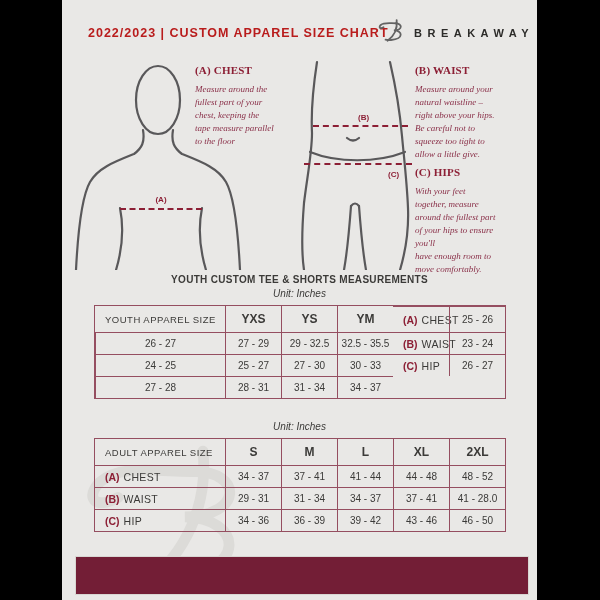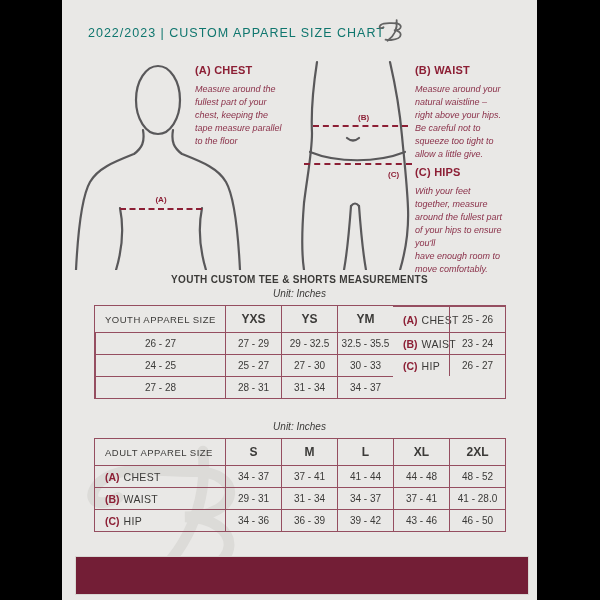--- a/index.html
+++ b/index.html
@@ -1,34 +1,34 @@
 <!DOCTYPE html>
 <html><head>
 <meta charset="utf-8">
 <style>
   html,body{margin:0;padding:0;background:#000;}
   .stage{position:relative;width:600px;height:600px;background:#000;overflow:hidden;
          font-family:"Liberation Sans",sans-serif;}
   .doc{position:absolute;left:62px;top:0;width:475px;height:600px;background:#e9e8e6;}
 
   
-  .hdr-title{position:absolute;left:26px;top:26px;font-size:12.5px;font-weight:normal;
-             letter-spacing:1px;color:#0f766e;white-space:nowrap;}
+  .hdr-title{position:absolute;left:26px;top:26px;font-size:12.5px;font-weight:bold;
+             letter-spacing:1px;color:#b91c1c;white-space:nowrap;}
   .logo{position:absolute;left:316px;top:16px;width:27px;height:29px;}
   .brand-name{position:absolute;left:352px;top:27px;font-size:11px;font-weight:bold;
               letter-spacing:5.5px;color:#2c2b29;white-space:nowrap;}
 
   
   .fig{position:absolute;}
   .fig svg{display:block;}
   .dash{position:absolute;border-top:2px dashed #8c1f35;height:0;}
   .dash-label{position:absolute;font-size:8px;font-weight:bold;color:#8c1f35;}
 
   
-  .mblock{position:absolute;width:114px;}
+  .mblock{position:absolute;width:114px;font-family:Liberation Serif, serif;}
   .mblock h3{margin:0;font-size:11px;font-weight:bold;color:#8c1f35;letter-spacing:.2px;}
   .mblock p{margin:7px 0 0 0;font-size:9px;font-style:italic;line-height:13px;
             color:#8a3049;white-space:pre-line;}
 
   
   .sec-title{position:absolute;left:0;width:475px;text-align:center;font-size:10px;
              font-weight:bold;color:#3b3a38;letter-spacing:.3px;}
   .sec-unit{position:absolute;left:0;width:475px;text-align:center;font-size:10px;
             font-style:italic;color:#3b3a38;}
 
@@ -59,20 +59,21 @@
   <div class="doc">
 
     <div class="hdr-title">2022/2023  |  CUSTOM APPAREL SIZE CHART</div>
     <div class="logo">
       <svg viewBox="0 0 34 30" width="27" height="29" fill="none" stroke="#636363" stroke-width="2.3" stroke-linecap="round">
         <path d="M7 11 C2.5 13.5, 0.5 11, 3.5 8 C7.5 4.5, 14 6, 24 6"></path>
         <path d="M23.5 2 C24.5 12, 20.5 22, 12 28"></path>
         <path d="M22 6 C31 6, 31.5 14.5, 20 14.8 C31 15, 33 25.5, 16.5 27 C14 27.2, 11.5 27.3, 9.5 26.6"></path>
       </svg>
     </div>
+    <div class="brand-name">BREAKAWAY</div>
 
     <div class="fig" style="left:8px;top:60px;">
       <svg viewBox="0 0 176 210" width="176" height="210" fill="none" stroke="#59585a" stroke-width="2.2" stroke-linecap="round">
         <ellipse cx="88" cy="40" rx="22" ry="34"></ellipse>
         <path d="M73 70 C75 82, 72 88, 64 94 C44 102, 28 108, 20 122 C12 136, 8 170, 6 210"></path>
         <path d="M103 70 C101 82, 104 88, 112 94 C132 102, 148 108, 156 122 C164 136, 168 170, 170 210"></path>
         <path d="M50 148 C54 168, 52 190, 46 210"></path>
         <path d="M132 148 C128 168, 130 190, 136 210"></path>
       </svg>
     </div>

